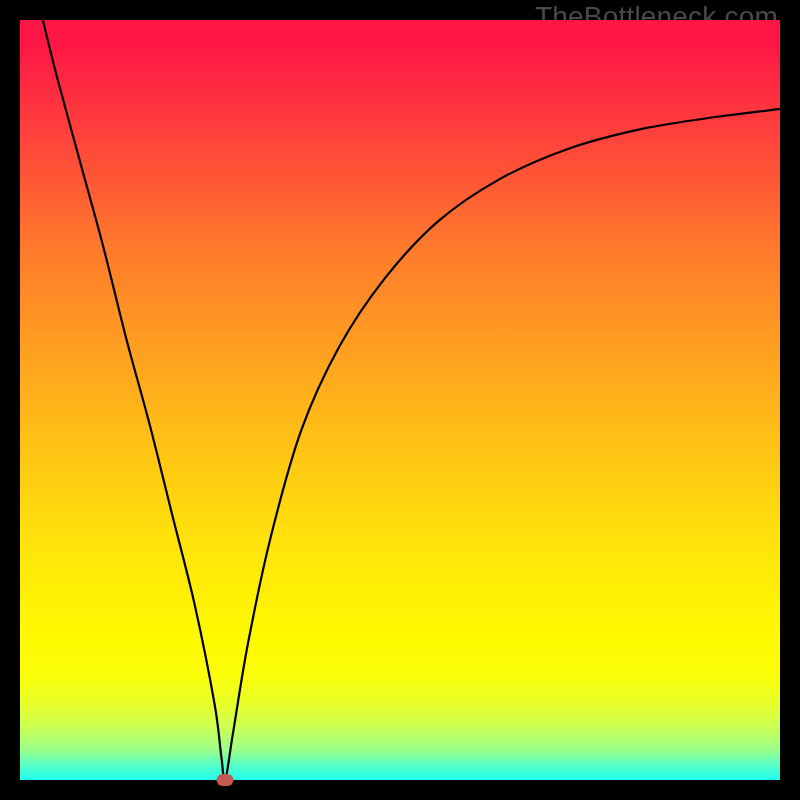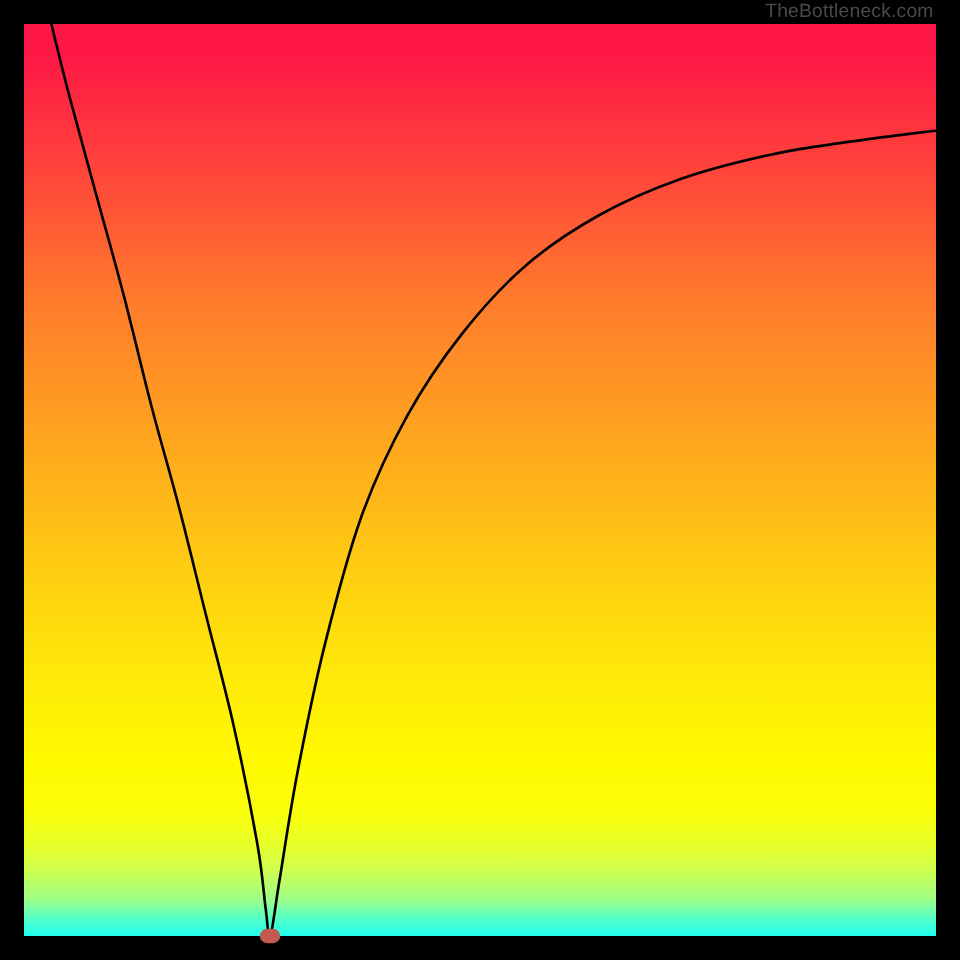--- a/index.html
+++ b/index.html
@@ -40,21 +40,21 @@
       #9cff88 96%,
       #58ffc5 98%,
       #1fffef 100%
     );
   }
   .attribution {
     position: absolute;
     top: 1px;
     right: 22px;
     color: #4a4a4a;
-    font-size: 16px;
+    font-size: 28px;
     font-weight: 500;
     letter-spacing: 0.2px;
   }
   svg.curve {
     position: absolute;
     left: 0;
     top: 0;
     width: 760px;
     height: 760px;
   }

